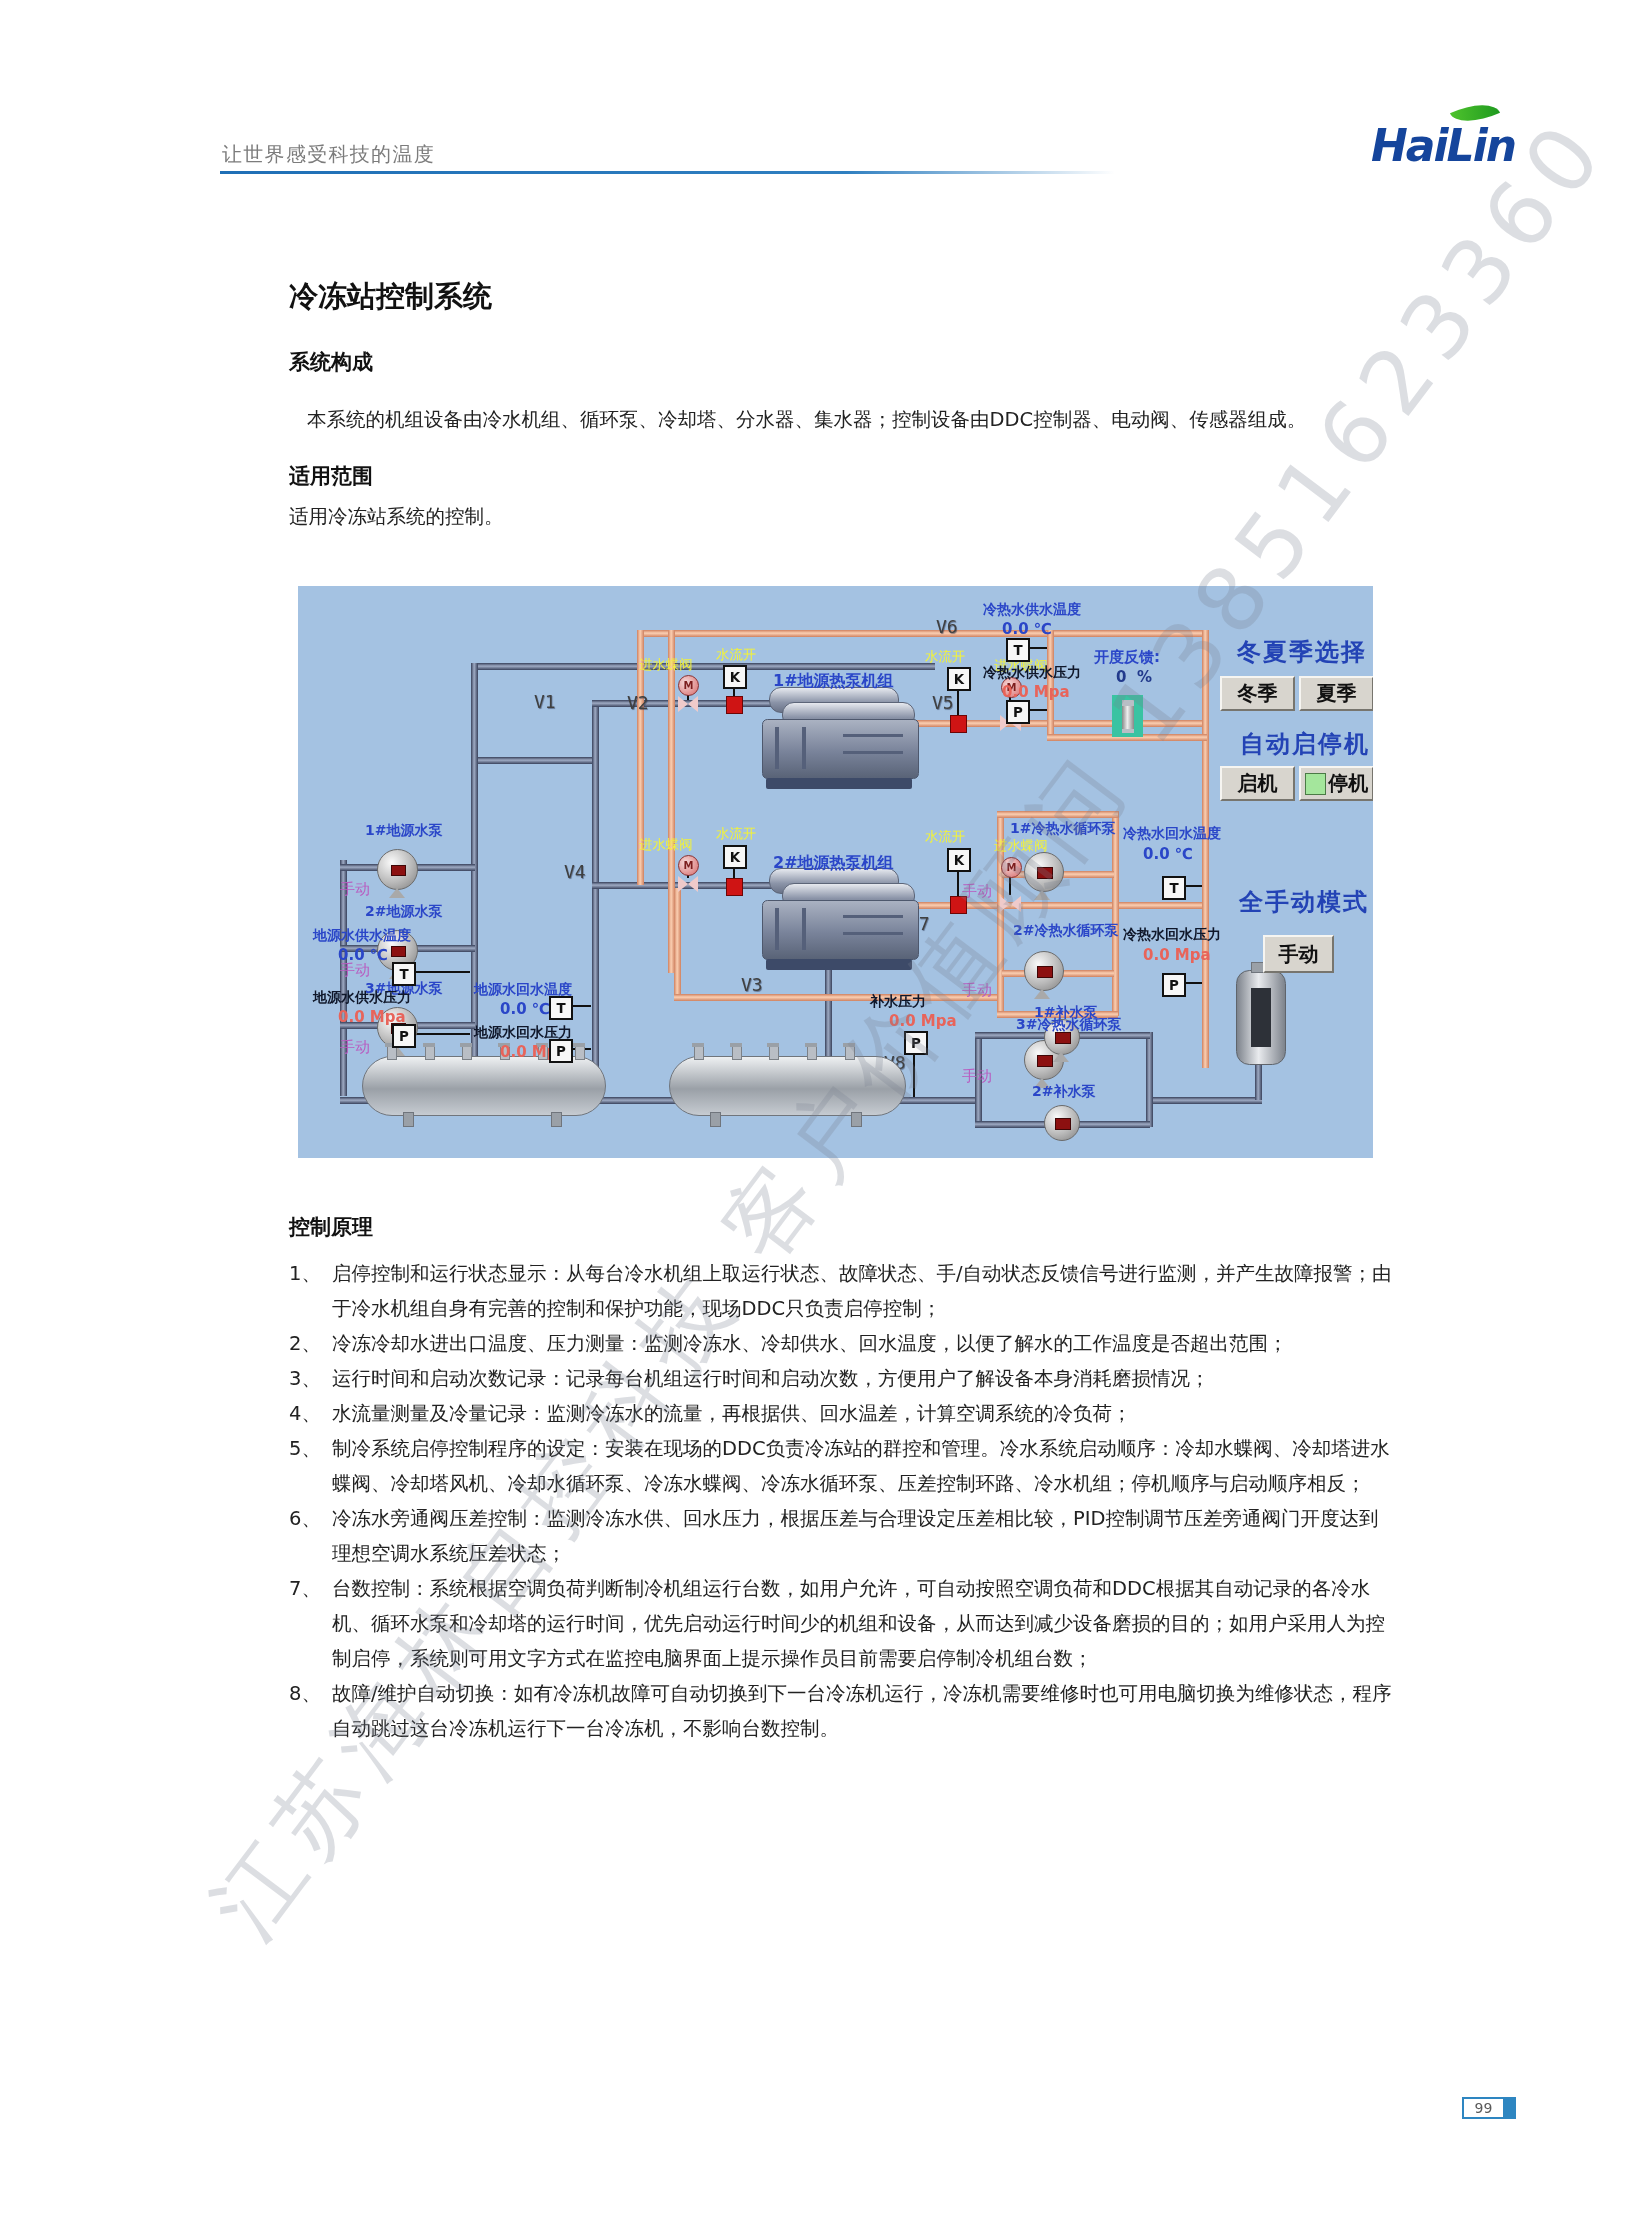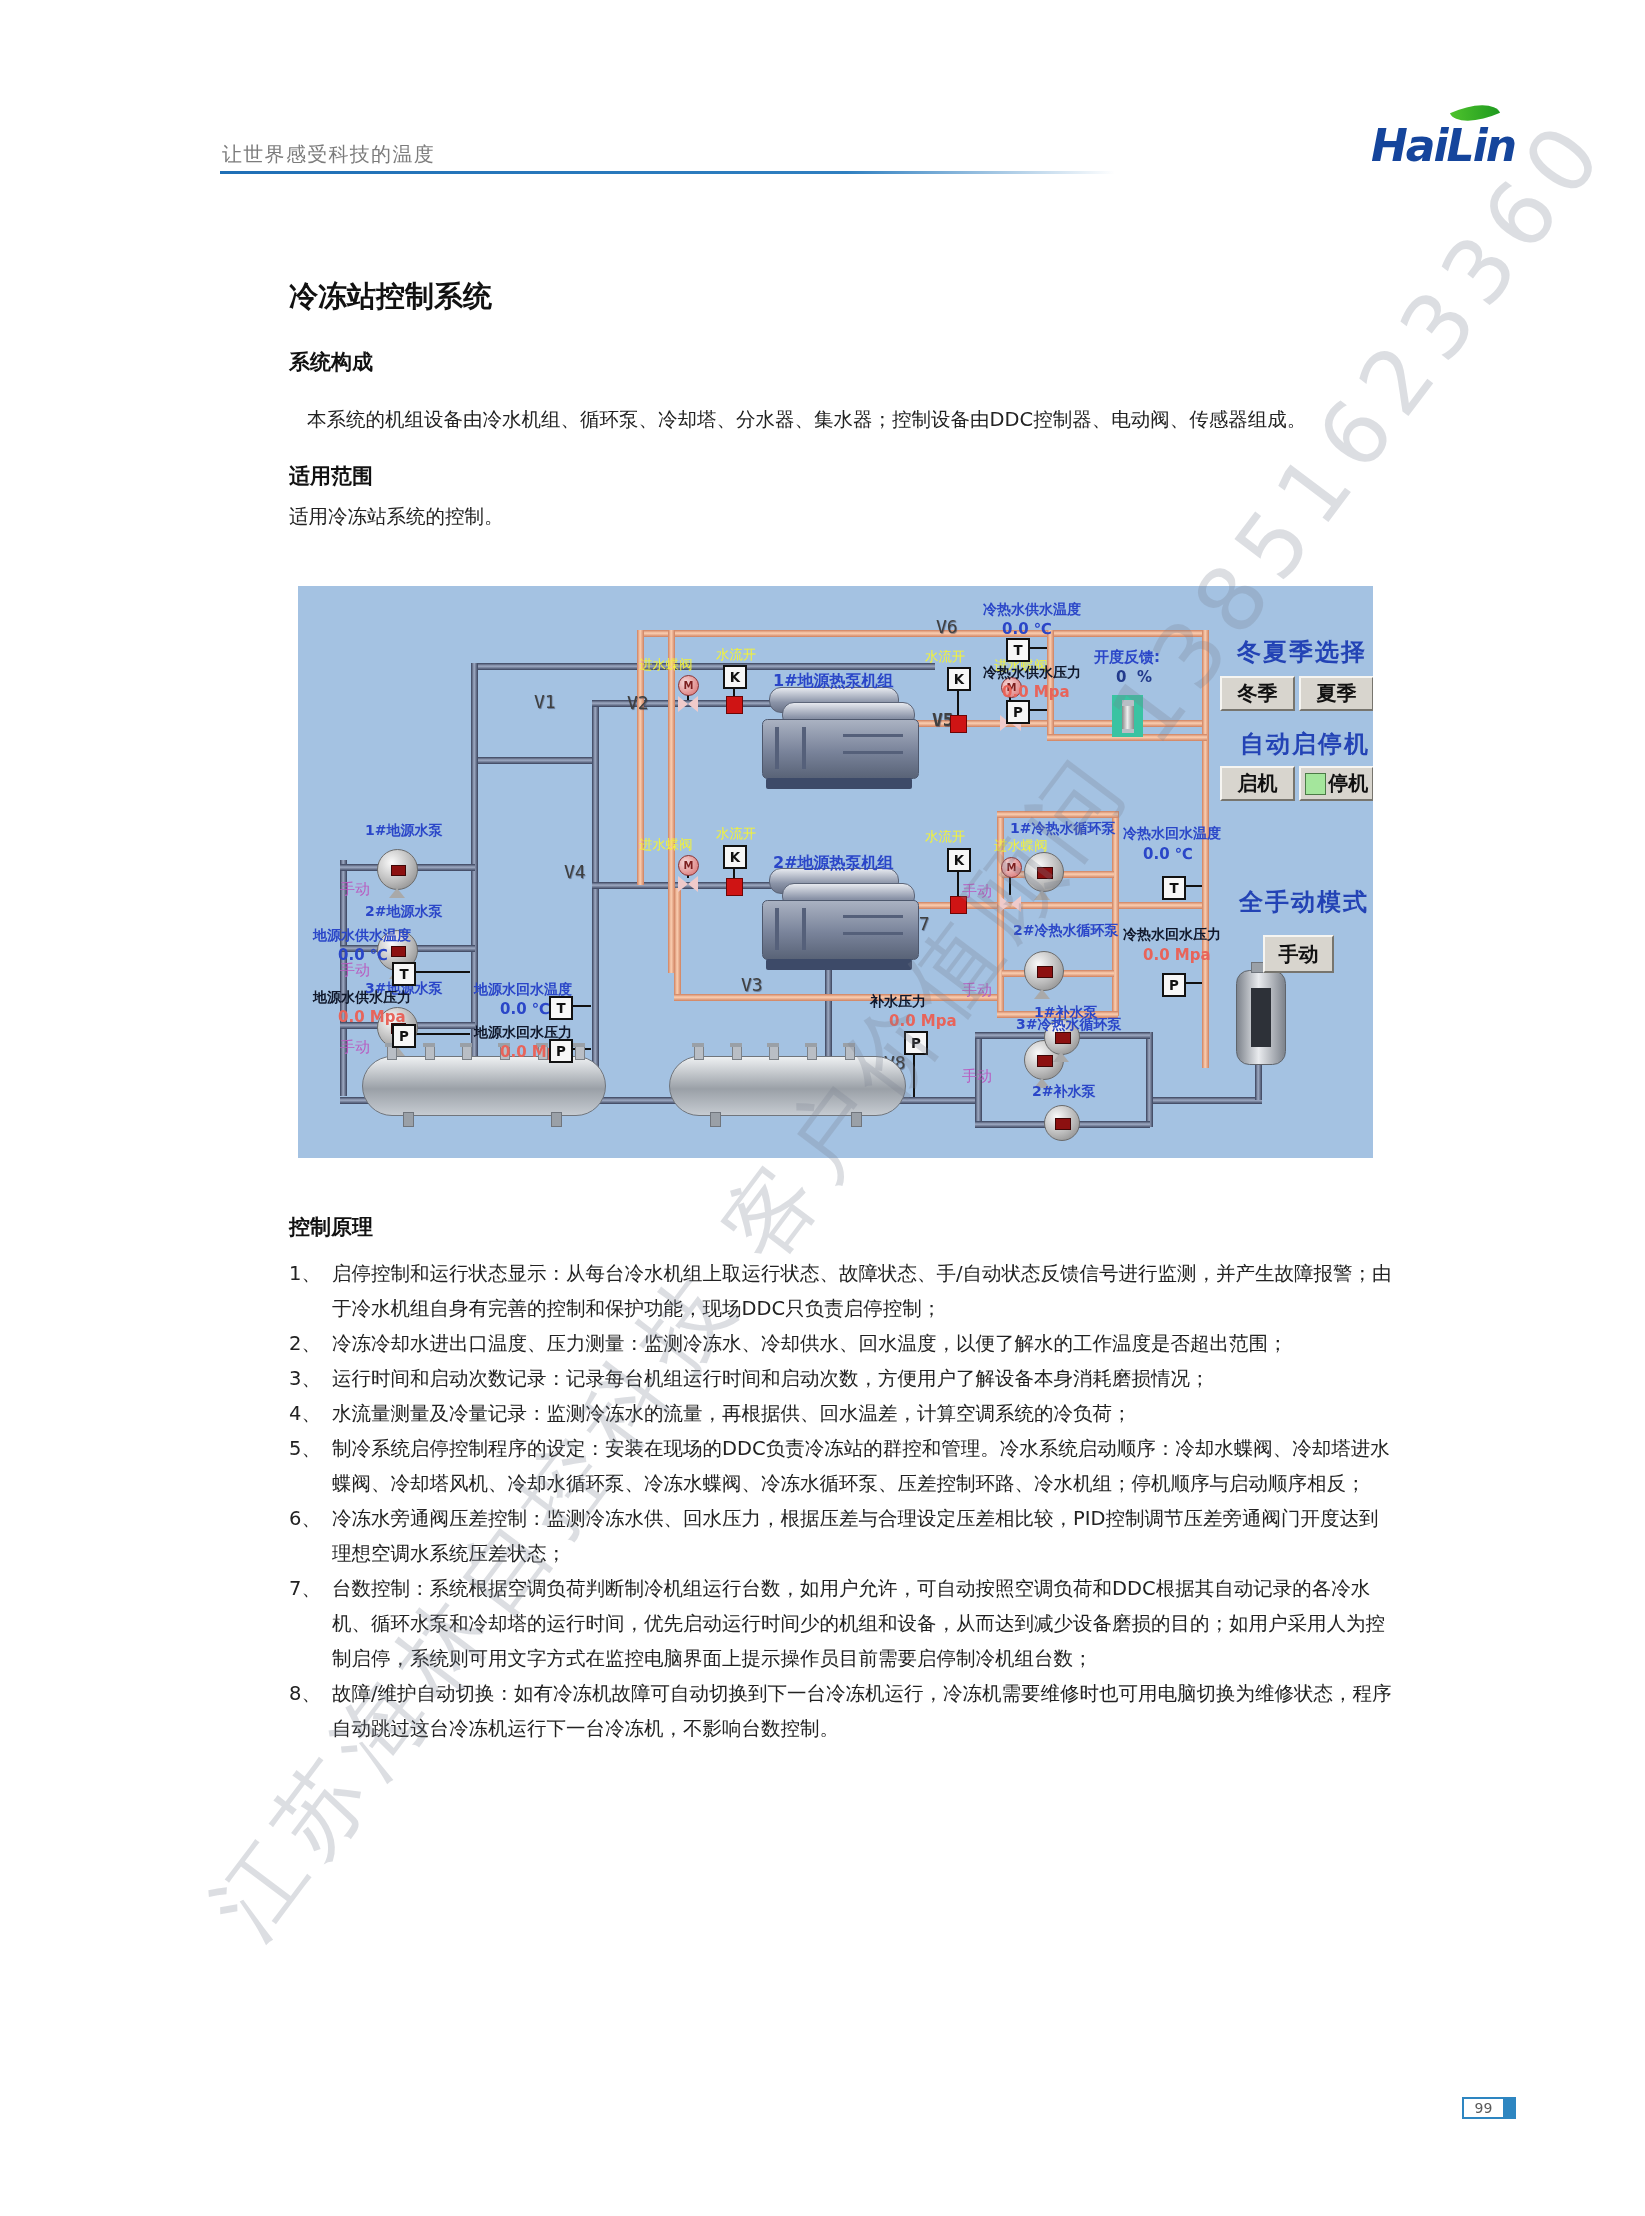--- a/index.html
+++ b/index.html
@@ -139,21 +139,21 @@
   <div class="abs ov" style="left:699px;top:225px;height:205px;"></div>
   <div class="abs ov" style="left:814px;top:225px;height:205px;"></div>
   <div class="abs oh" style="left:699px;top:225px;width:121px;"></div>
   <div class="abs oh" style="left:699px;top:425px;width:121px;"></div>
   <div class="abs oh" style="left:704px;top:285px;width:112px;"></div>
   <div class="abs oh" style="left:704px;top:384px;width:112px;"></div>
 
   <div class="abs vlab" style="left:236px;top:105px;">V1</div>
   <div class="abs vlab" style="left:329px;top:106px;">V2</div>
   <div class="abs vlab" style="left:638px;top:30px;">V6</div>
-  <div class="abs vlab" style="left:634px;top:123px;font-weight:bold;">V5</div>
+  <div class="abs vlab" style="left:634px;top:106px;">V5</div>
   <div class="abs vlab" style="left:266px;top:275px;">V4</div>
   <div class="abs vlab" style="left:610px;top:327px;">V7</div>
   <div class="abs vlab" style="left:443px;top:388px;">V3</div>
   <div class="abs vlab" style="left:586px;top:466px;">V8</div>
 
   <div class="abs blab" style="left:67px;top:236px;">1#地源水泵</div>
   <div class="abs pump" style="left:79px;top:263px;width:39px;height:39px;">
       <div class="core"></div>
     </div>
   <div class="abs pbase" style="left:91px;top:302px;"></div>

